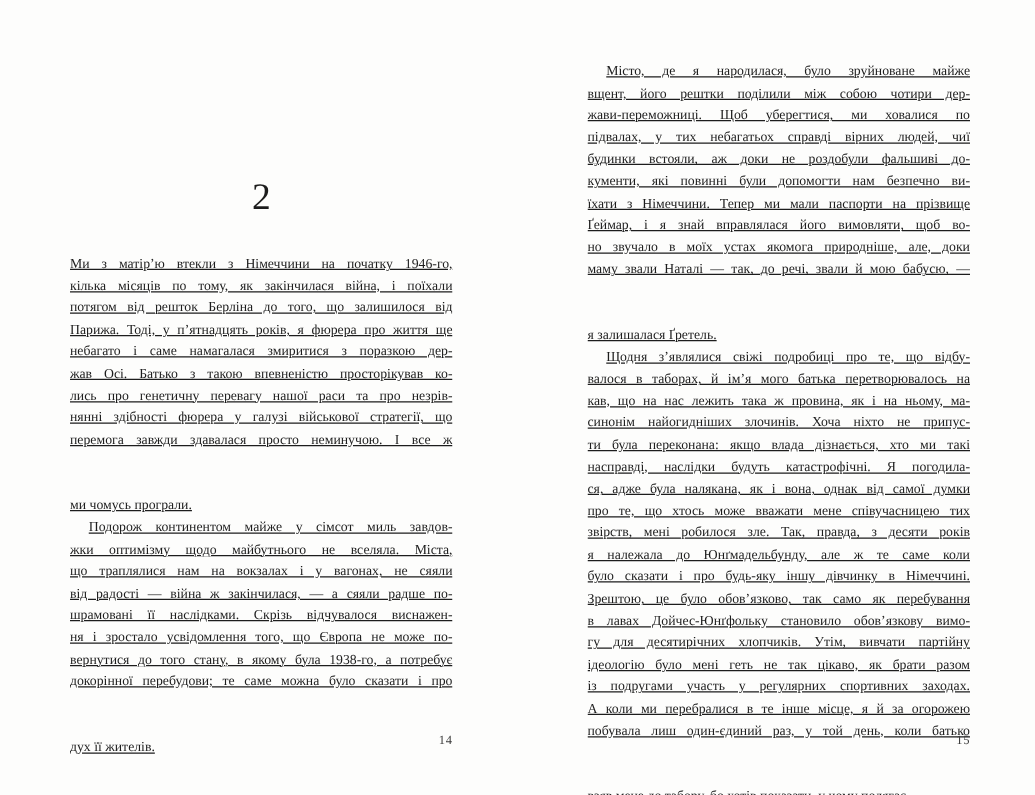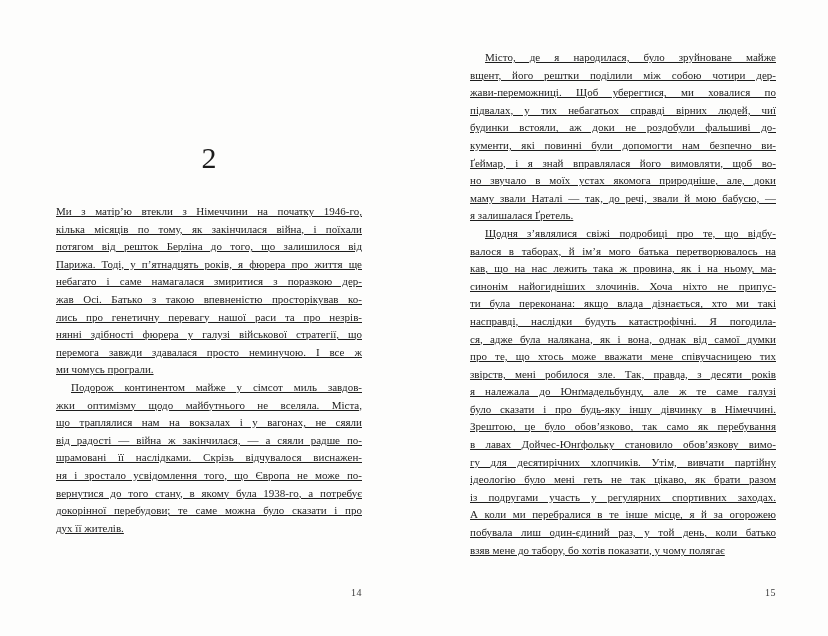--- a/index.html
+++ b/index.html
@@ -28,21 +28,21 @@
   .right .text-block { top: 49px; }
   .line {
     font-size: 11px;
     line-height: 17.6px;
     height: 17.6px;
     text-align: justify;
     text-align-last: justify;
     overflow: hidden;
     white-space: normal;
   }
-  .line.last  { text-align-last: left; }
+  .line.last  { text-align-last: left; margin-top: 35px; }
   .line.indent { padding-left: 15px; }
   .page-number {
     position: absolute;
     top: 587px; left: 0; width: 100%;
     text-align: right;
     font-size: 10px;
     letter-spacing: 0.5px;
     color: #3b3b3b;
   }
 </style>
@@ -78,34 +78,35 @@
   </div>
 
   <div class="page right">
     <div class="text-block">
         <div class="line indent">Місто, де я народилася, було зруйноване майже</div>
         <div class="line">вщент, його рештки поділили між собою чотири дер-</div>
         <div class="line">жави-переможниці. Щоб уберегтися, ми ховалися по</div>
         <div class="line">підвалах, у тих небагатьох справді вірних людей, чиї</div>
         <div class="line">будинки встояли, аж доки не роздобули фальшиві до-</div>
         <div class="line">кументи, які повинні були допомогти нам безпечно ви-</div>
+        <div class="line">їхати з Німеччини. Тепер ми мали паспорти на прізвище</div>
         <div class="line">Ґеймар, і я знай вправлялася його вимовляти, щоб во-</div>
         <div class="line">но звучало в моїх устах якомога природніше, але, доки</div>
         <div class="line">маму звали Наталі — так, до речі, звали й мою бабусю, —</div>
         <div class="line last">я залишалася Ґретель.</div>
         <div class="line indent">Щодня з’являлися свіжі подробиці про те, що відбу-</div>
         <div class="line">валося в таборах, й ім’я мого батька перетворювалось на</div>
         <div class="line">кав, що на нас лежить така ж провина, як і на ньому, ма-</div>
         <div class="line">синонім найогидніших злочинів. Хоча ніхто не припус-</div>
         <div class="line">ти була переконана: якщо влада дізнається, хто ми такі</div>
         <div class="line">насправді, наслідки будуть катастрофічні. Я погодила-</div>
         <div class="line">ся, адже була налякана, як і вона, однак від самої думки</div>
         <div class="line">про те, що хтось може вважати мене співучасницею тих</div>
         <div class="line">звірств, мені робилося зле. Так, правда, з десяти років</div>
-        <div class="line">я належала до Юнґмадельбунду, але ж те саме галузі</div>
+        <div class="line">я належала до Юнґмадельбунду, але ж те саме коли</div>
         <div class="line">було сказати і про будь-яку іншу дівчинку в Німеччині.</div>
         <div class="line">Зрештою, це було обов’язково, так само як перебування</div>
         <div class="line">в лавах Дойчес-Юнґфольку становило обов’язкову вимо-</div>
         <div class="line">гу для десятирічних хлопчиків. Утім, вивчати партійну</div>
         <div class="line">ідеологію було мені геть не так цікаво, як брати разом</div>
         <div class="line">із подругами участь у регулярних спортивних заходах.</div>
         <div class="line">А коли ми перебралися в те інше місце, я й за огорожею</div>
         <div class="line">побувала лиш один-єдиний раз, у той день, коли батько</div>
         <div class="line last">взяв мене до табору, бо хотів показати, у чому полягає</div>
       </div>

